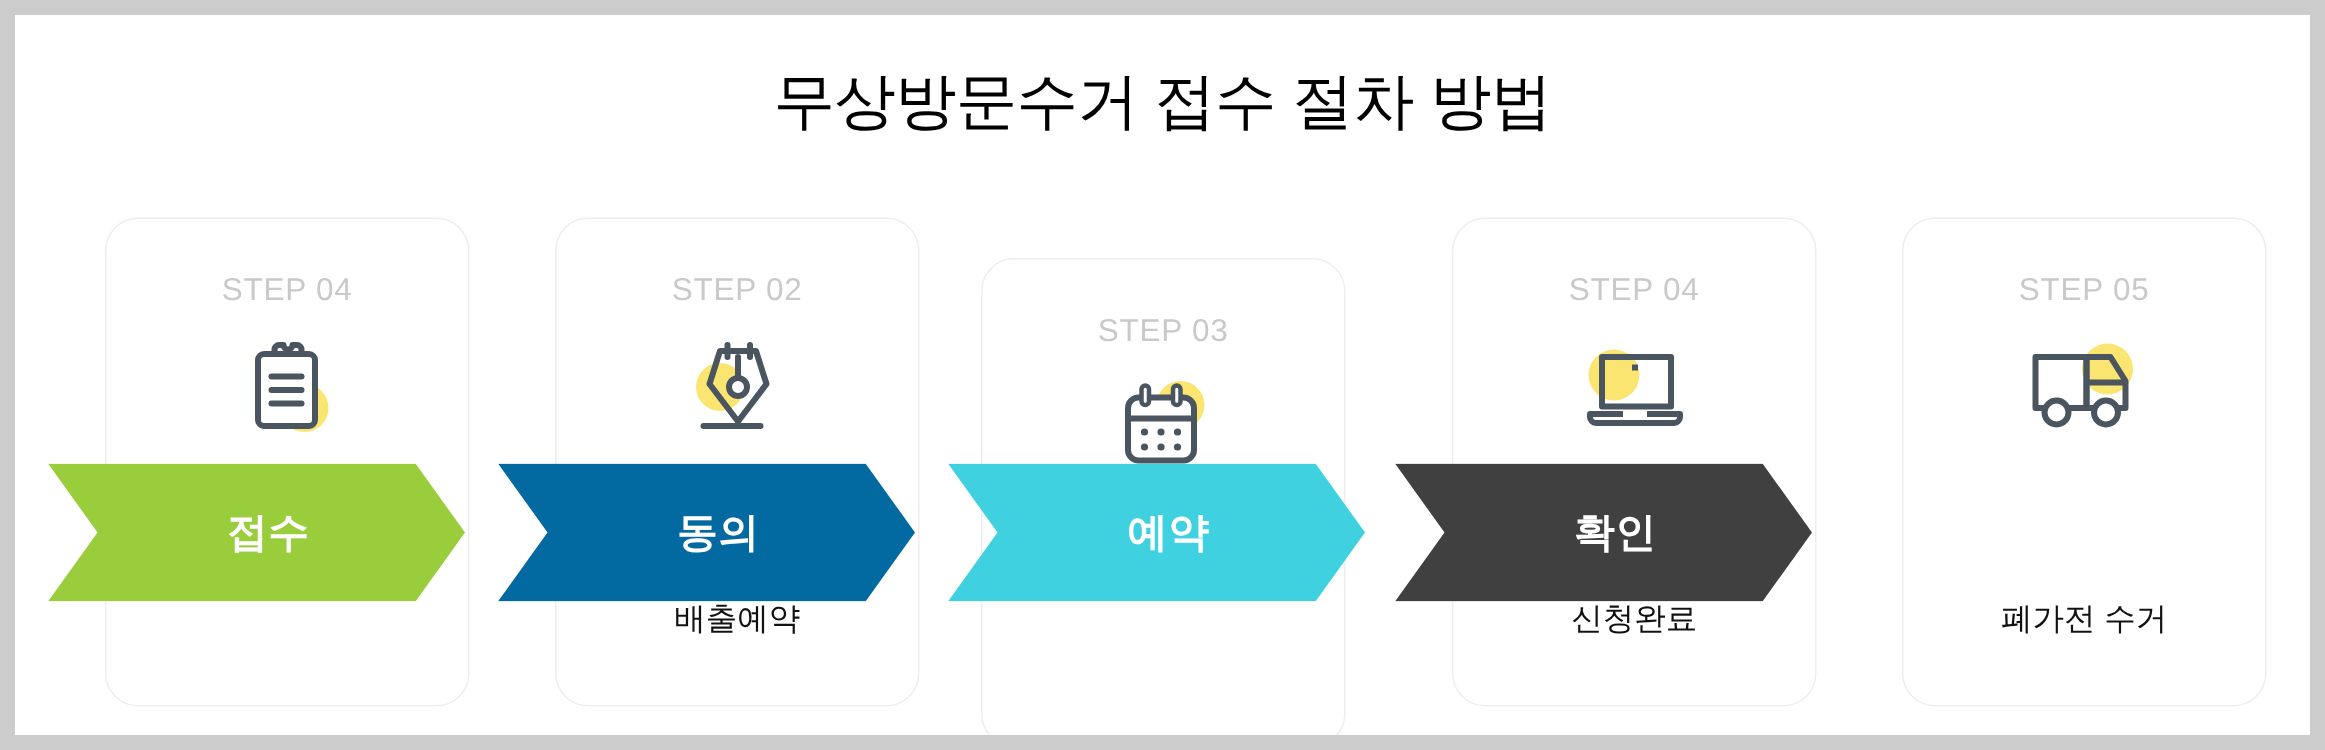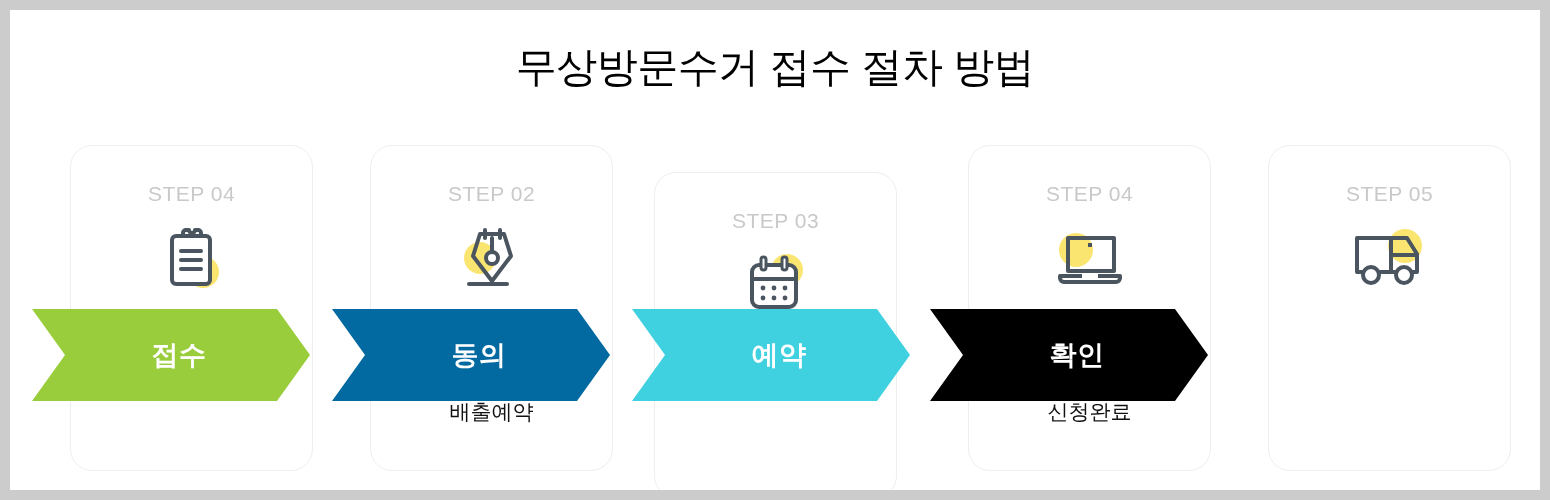--- a/index.html
+++ b/index.html
@@ -200,31 +200,32 @@
       <div class="icon-wrap">
         <svg width="86" height="74" viewBox="0 0 86 74">
           <circle cx="58" cy="24" r="17" fill="#fbe571"></circle>
           <rect x="10" y="16" width="34" height="34" fill="none" stroke="#4a5560" stroke-width="4" stroke-linejoin="round"></rect>
           <path d="M44 16 h16 l10 16 v18 H44 z" fill="none" stroke="#4a5560" stroke-width="4" stroke-linejoin="round"></path>
           <line x1="44" y1="33" x2="70" y2="33" stroke="#4a5560" stroke-width="4"></line>
           <circle cx="24" cy="53" r="8" fill="#ffffff" stroke="#4a5560" stroke-width="4"></circle>
           <circle cx="57" cy="53" r="8" fill="#ffffff" stroke="#4a5560" stroke-width="4"></circle>
         </svg>
       </div>
+      <div class="card-caption">폐가전 수거</div>
     </div>
 
     <div class="banner-layer">
       <div class="banner" style="left:22px;  width:278px; background:#9ACD3C;">
         <span class="banner-text">접수</span>
       </div>
       <div class="banner" style="left:322px; width:278px; background:#0369a1;">
         <span class="banner-text">동의</span>
       </div>
       <div class="banner" style="left:622px; width:278px; background:#3FD1E0;">
         <span class="banner-text">예약</span>
       </div>
-      <div class="banner" style="left:920px; width:278px; background:#000000;">
+      <div class="banner" style="left:920px; width:278px; background:#404040;">
         <span class="banner-text">확인</span>
       </div>
     </div>
 
   </div>
 </div>
 
 </body></html>

